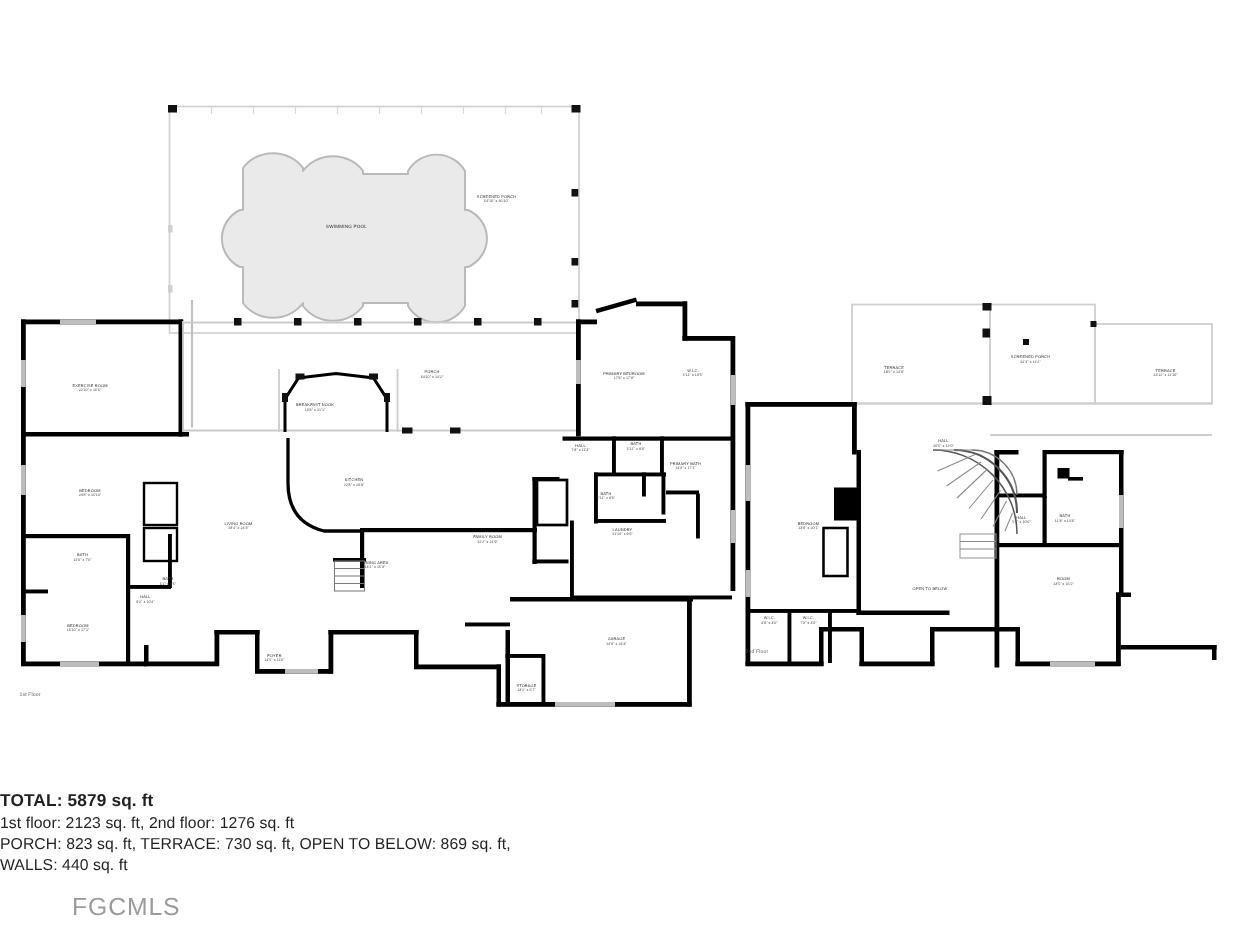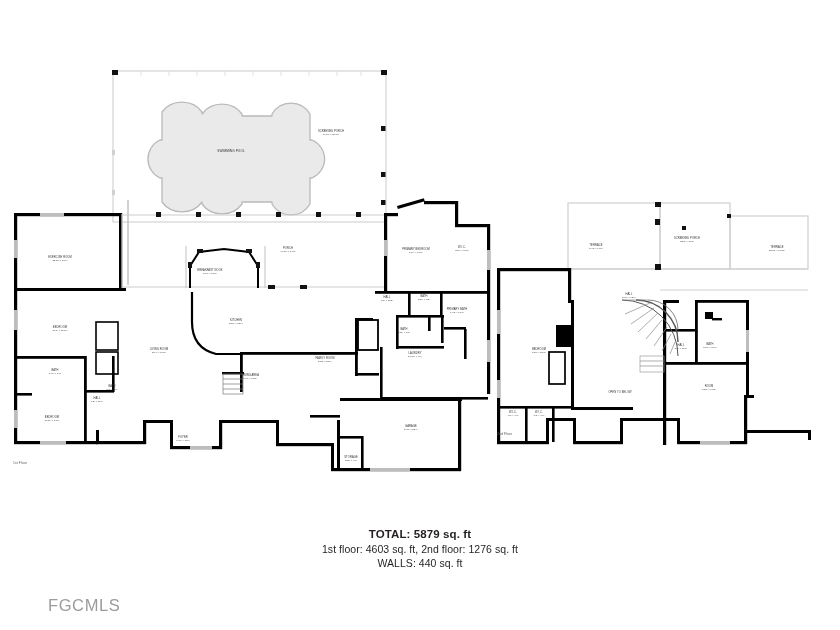--- a/index.html
+++ b/index.html
@@ -53,21 +53,21 @@
     letter-spacing: 0.1px;
     white-space: nowrap;
   }
 
   
   #summary {
     position: absolute;
     left: 0;
     top: 527px;
     width: 840px;
-    text-align: center;
+    text-align: left;
     color: #231f20;
   }
   #summary .sum-total {
     font-size: 11.5px;
     font-weight: bold;
     line-height: 15px;
     letter-spacing: 0.1px;
   }
   #summary .sum-line {
     font-size: 10.5px;
@@ -488,17 +488,18 @@
       <span class="rl-name">W.I.C.</span>
       <span class="rl-dims">7'3" x 4'0"</span>
     </div>
   </div>
 
 <div class="floor-tag" style="left:13px; top:461px;">1st Floor</div>
 <div class="floor-tag" style="left:497px; top:432px;">2nd Floor</div>
 
 <div id="summary">
   <div class="sum-total">TOTAL: 5879 sq. ft</div>
-  <div class="sum-line">1st floor: 4603 sq. ft, 2nd floor: 1276 sq. ft</div>
+  <div class="sum-line">1st floor: 2123 sq. ft, 2nd floor: 1276 sq. ft</div>
+  <div class="sum-line">PORCH: 823 sq. ft, TERRACE: 730 sq. ft, OPEN TO BELOW: 869 sq. ft,</div>
   <div class="sum-line">WALLS: 440 sq. ft</div>
 </div>
 
 <div id="logo">FGCMLS</div>
 
 </body></html>

